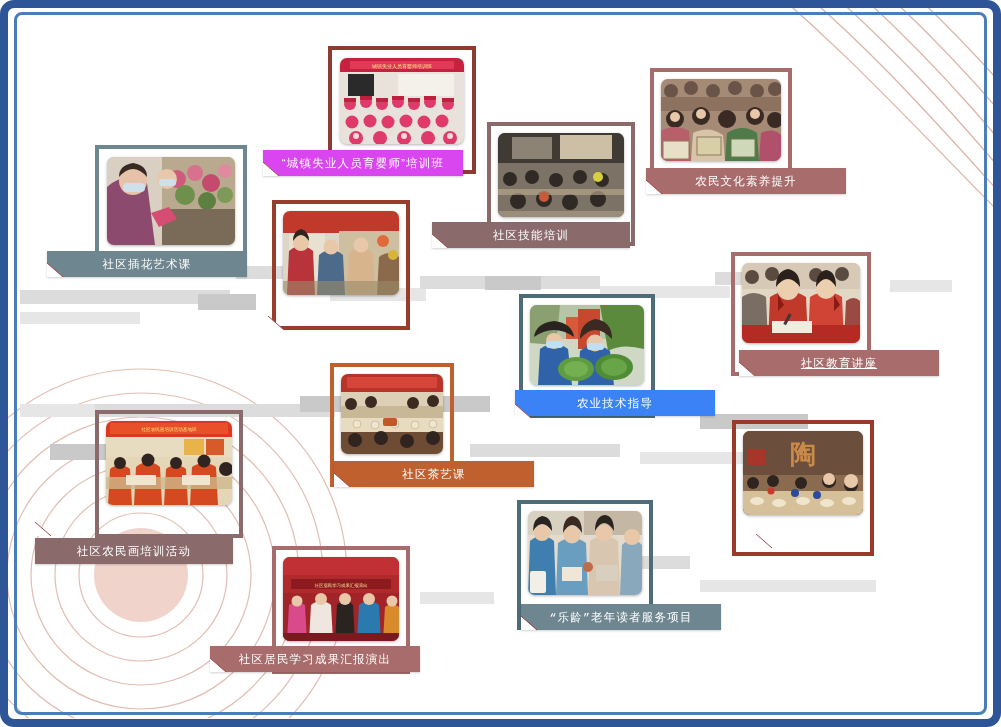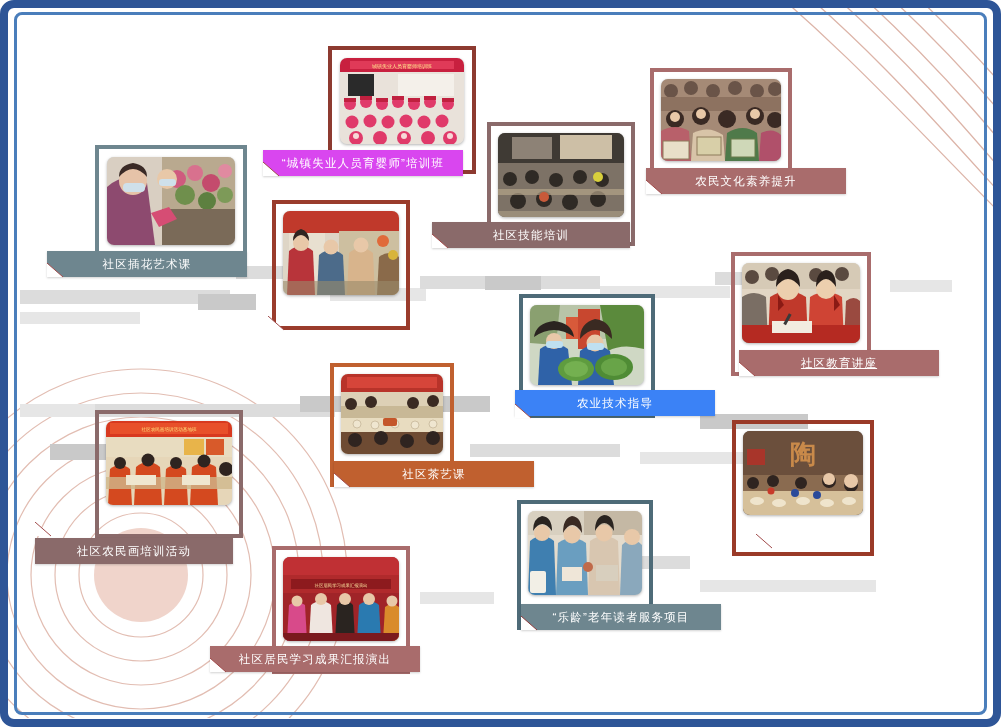--- a/index.html
+++ b/index.html
@@ -483,21 +483,21 @@
         <circle cx="74" cy="64" r="4" fill="#2a4a9a"></circle>
         <circle cx="28" cy="60" r="3.5" fill="#c83a2a"></circle>
       </svg>
     </div>
     <svg style="position:absolute;left:24px;top:114px;width:22px;height:16px;">
       <polygon points="0,14 0,0 16,14" fill="#ffffff"></polygon>
       <line x1="0" y1="0" x2="16" y2="14" stroke="#a04a4a" stroke-width="1"></line>
     </svg>
   </div>
 
-  <div class="card" style="left:517px;top:500px;width:200px;height:160px;">
+  <div class="card" style="left:517px;top:500px;width:200px;height:160px;font-family:Liberation Mono, monospace;">
     <div class="outer" style="width:136px;height:130px;border-width:4px;border-color:#4e6b78;"></div>
     <div class="photo" style="left:11px;top:11px;width:114px;height:84px;">
       <svg class="ph" viewBox="0 0 114 84" preserveAspectRatio="none">
         <rect width="114" height="84" fill="#e4dbcc"></rect>
         <rect x="0" y="0" width="114" height="24" fill="#d8d0c0"></rect>
         <rect x="56" y="0" width="58" height="24" fill="#c4b8a4"></rect>
         <path d="M0 84 L2 30 Q14 20 26 30 L28 84 Z" fill="#3f7fb0"></path>
         <circle cx="14" cy="22" r="8" fill="#e8c8a8"></circle>
         <path d="M5 20 Q14 6 24 20 Q24 6 14 5 Q5 7 5 20Z" fill="#2a2420"></path>
         <path d="M28 84 L30 32 Q44 22 58 32 L60 84 Z" fill="#6a9ec0"></path>

